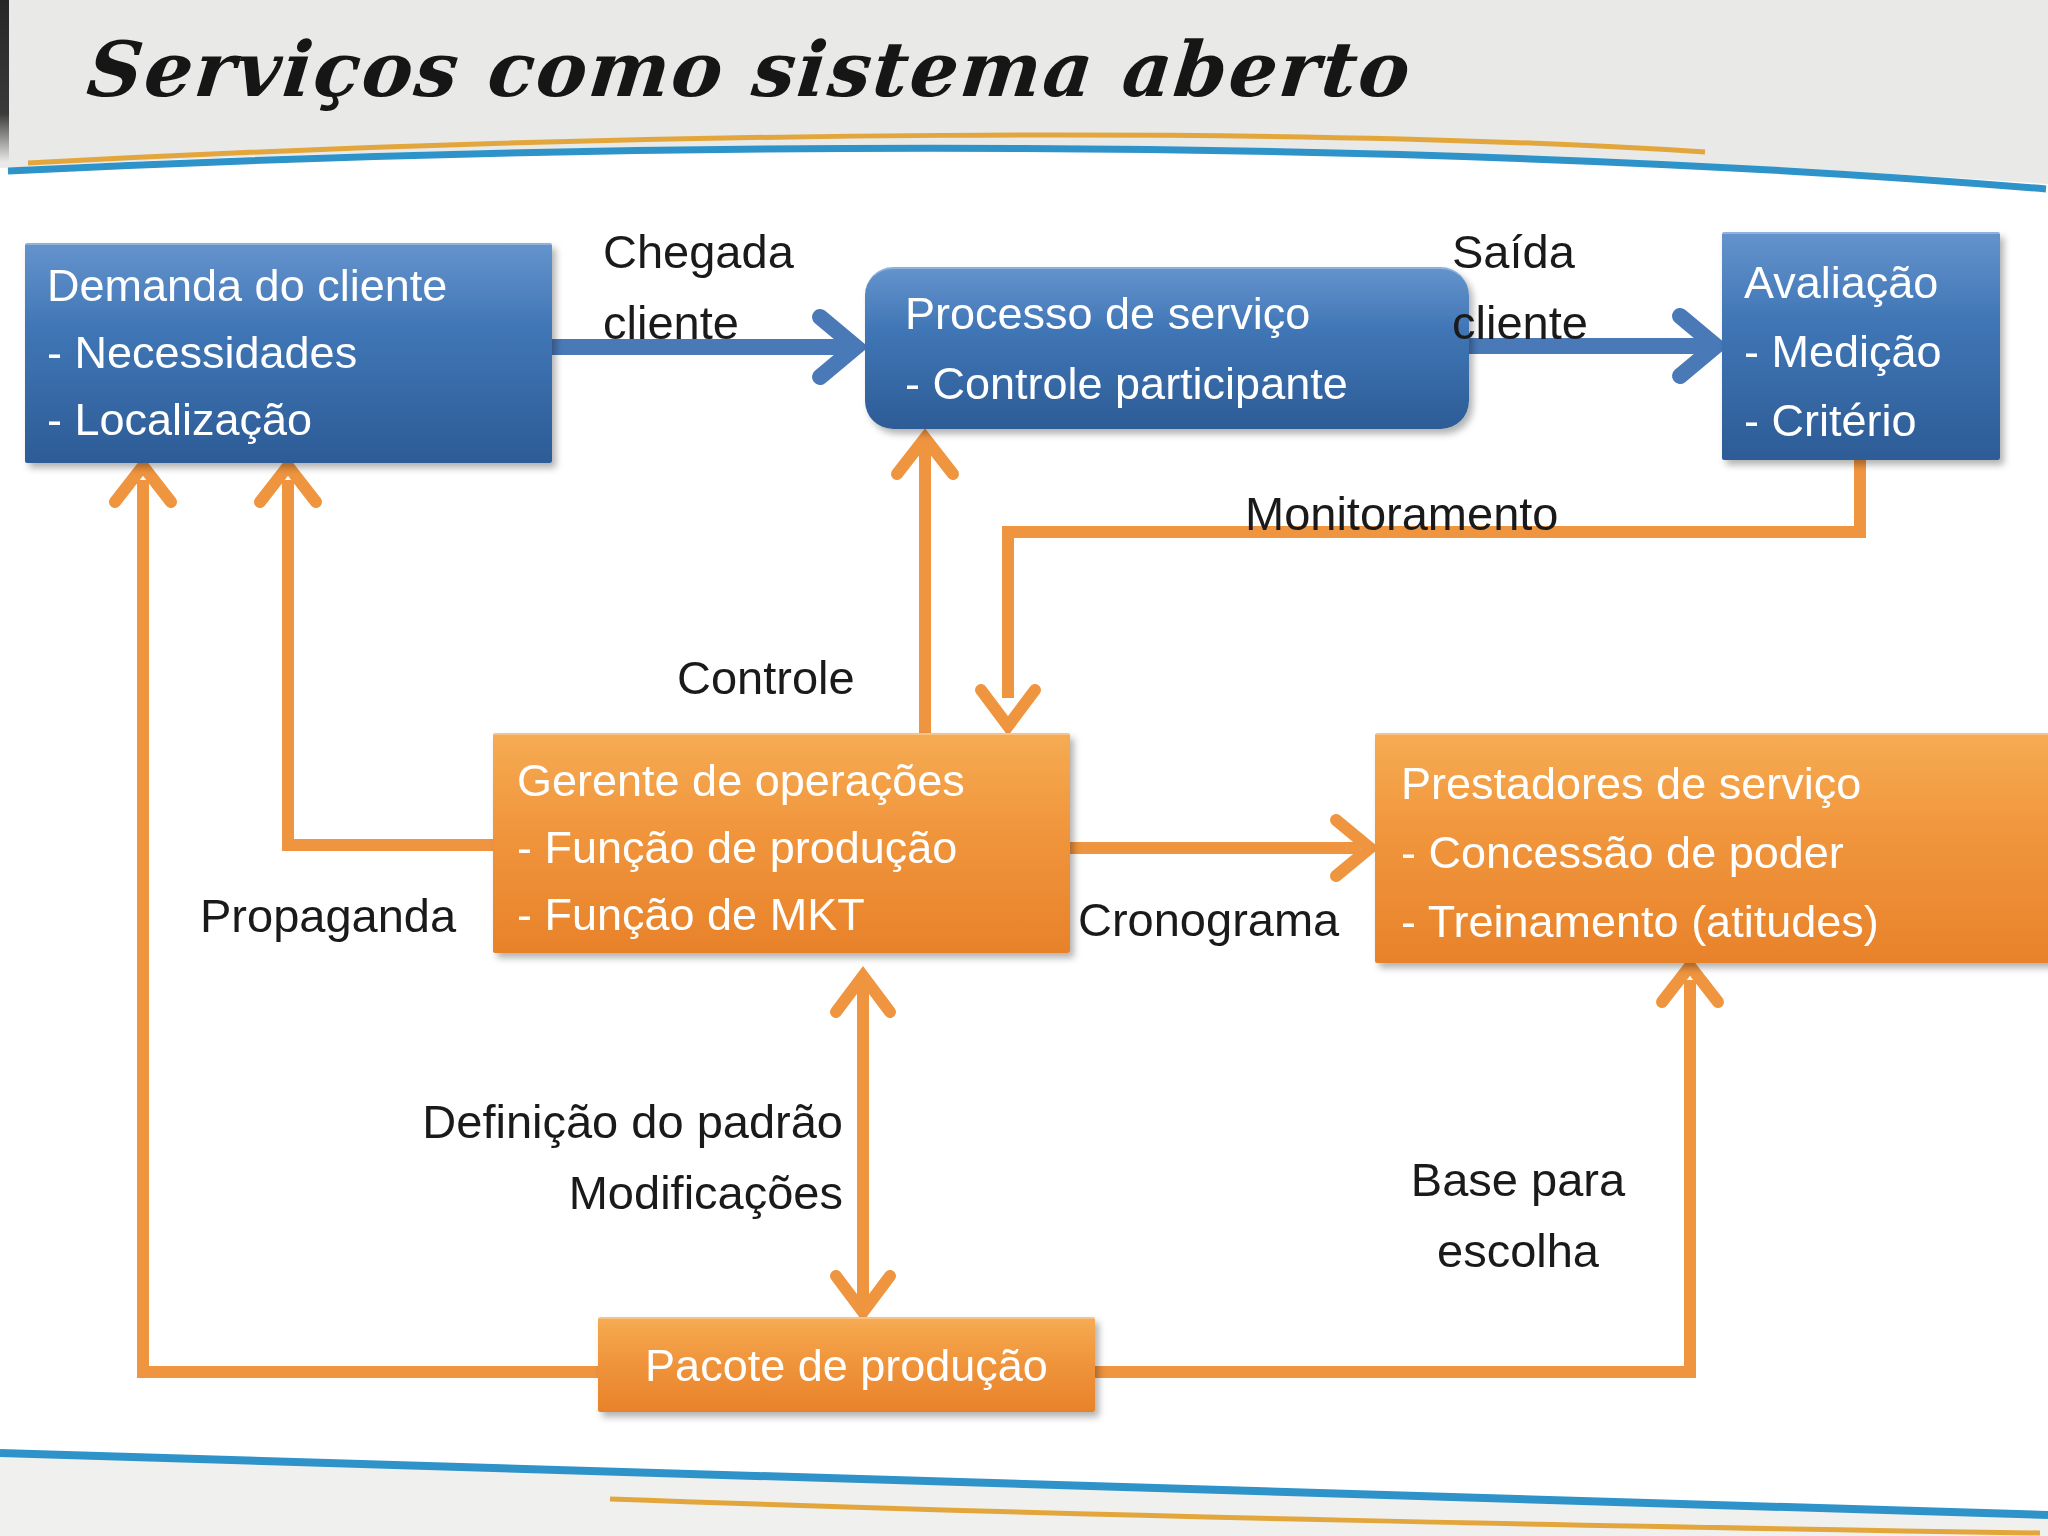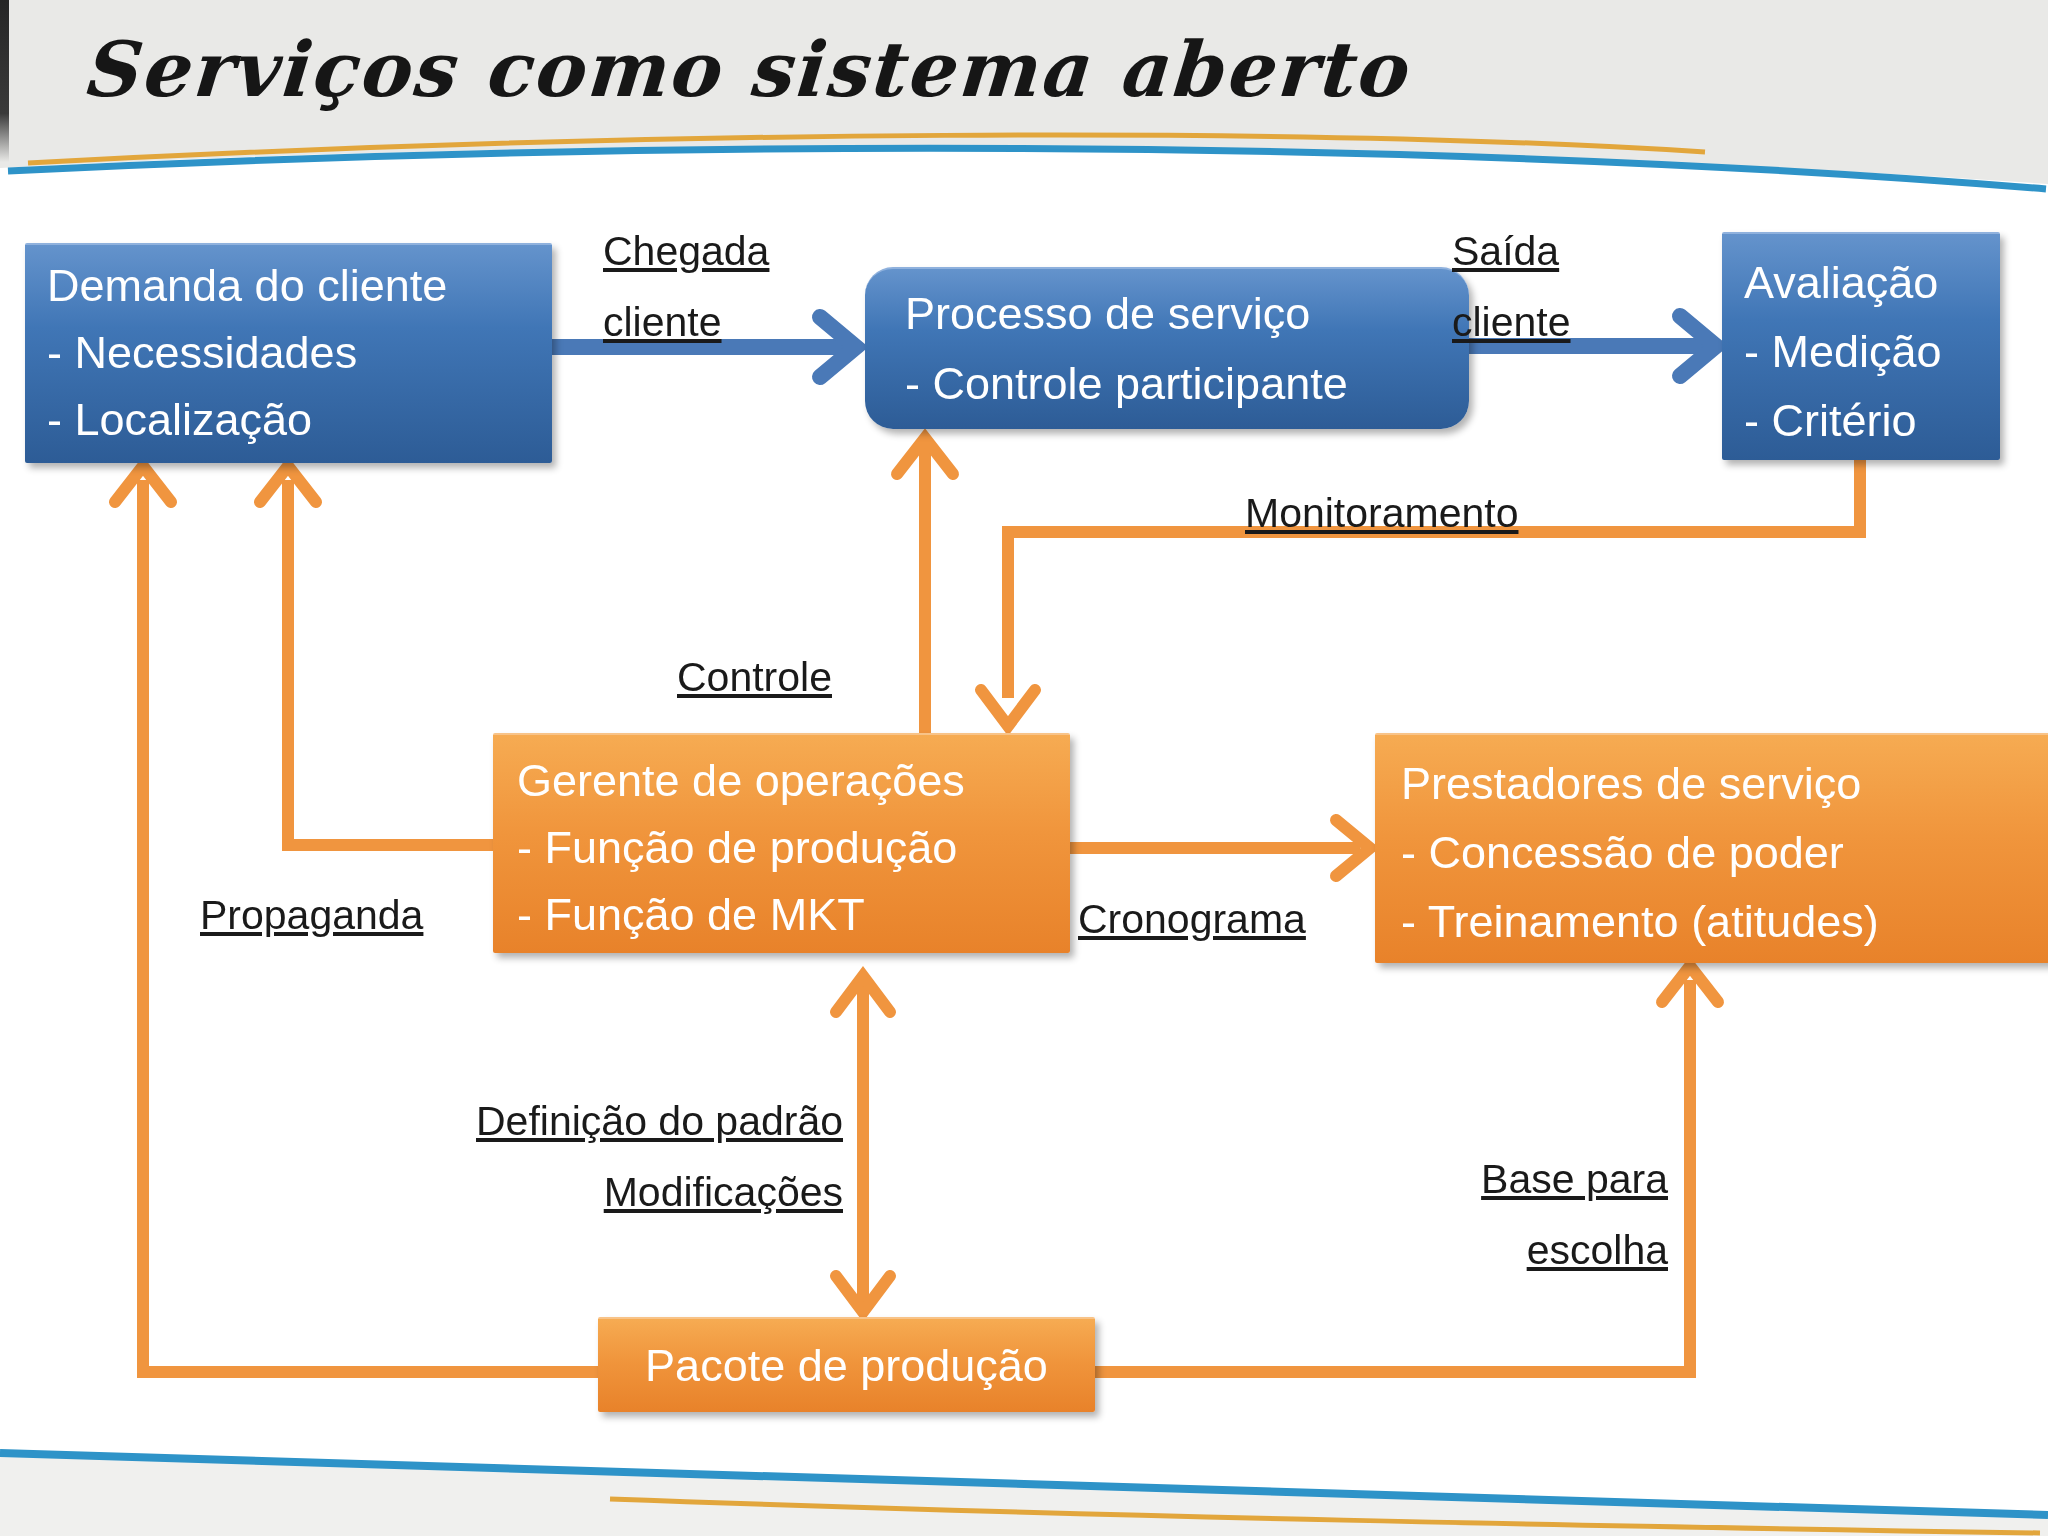--- a/index.html
+++ b/index.html
@@ -42,21 +42,21 @@
   }
   .box-orange{
     background:linear-gradient(180deg,#f6ab52 0%,#f0953c 45%,#e8822a 100%);
     border-top:2px solid #f8c388;
   }
   .dbox .ln{white-space:nowrap;}
 
   
   .lbl{
     position:absolute;z-index:5;color:var(--label-text);
-    font-size:41px;line-height:71px;white-space:nowrap;text-decoration:underline;
+    font-size:47px;line-height:71px;white-space:nowrap;
   }
   .lbl.right{text-align:right;}
 </style>
 </head>
 <body>
 
 <svg id="art" viewBox="0 0 2048 1536">
 
   <g>
     <path class="hdr-band" d="M0,0 H2048 V184 C1500,146 700,130 0,168 Z"></path>
@@ -169,16 +169,16 @@
 
 <div class="lbl" style="left:200px;top:880px;">Propaganda</div>
 
 <div class="lbl" style="left:1078px;top:884px;">Cronograma</div>
 
 <div class="lbl right" style="left:393px;top:1086px;width:450px;">
   <div>Definição do padrão</div>
   <div>Modificações</div>
 </div>
 
-<div class="lbl right" style="left:1368px;top:1144px;width:300px;">
+<div class="lbl right" style="left:1368px;top:1144px;width:300px;text-align:center;">
   <div>Base para</div>
   <div>escolha</div>
 </div>
 
 </body></html>

